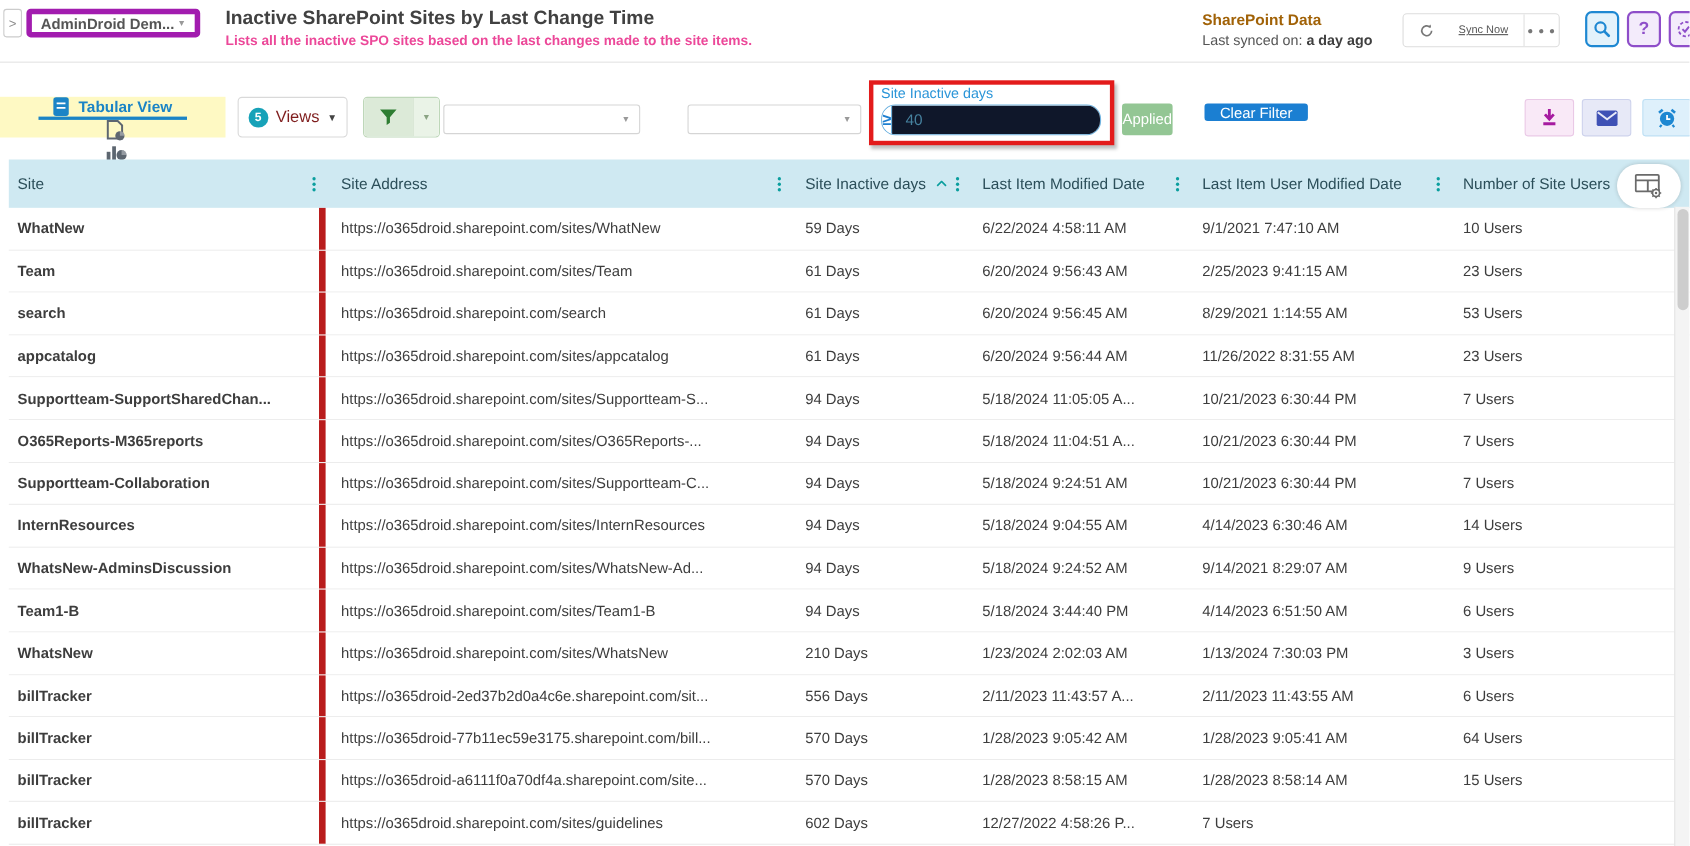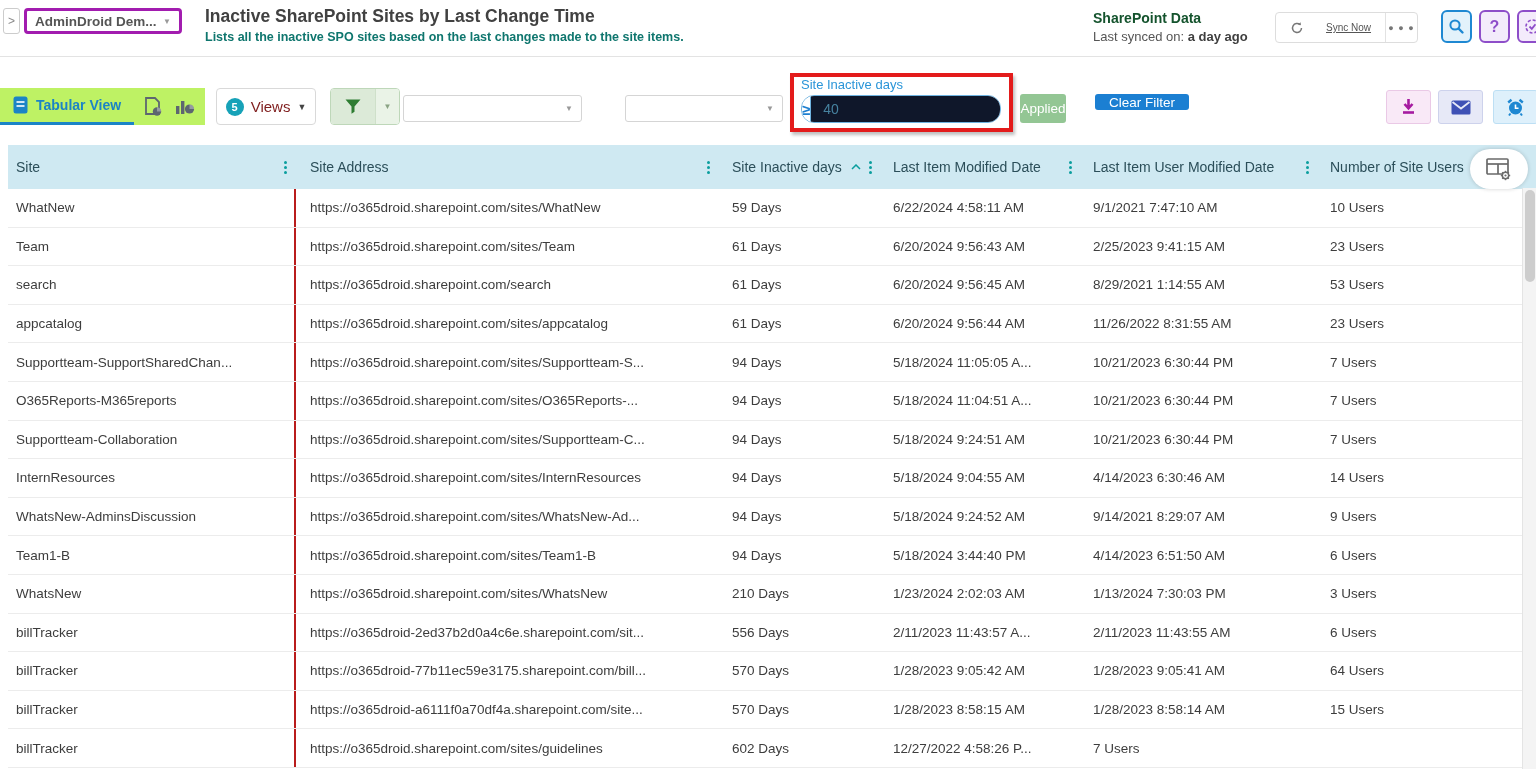--- a/index.html
+++ b/index.html
@@ -7,41 +7,41 @@
   body {
     position:relative; background:#fff;
     font-family:"Liberation Sans", sans-serif; color:#3d3d3d;
   }
   .abs { position:absolute; }
 
   
   .topbar { top:0; left:0; width:1536px; height:57px; background:#fff; border-bottom:1px solid #e3e3e3; }
   .back-btn { left:3px; top:8px; width:17px; height:26px; border:1px solid #ccc; border-radius:3px;
     display:flex; align-items:center; justify-content:center; color:#8a8a8a; font-size:12px; background:#fff; cursor:pointer; }
-  .org-dd { left:24px; top:8px; width:158px; height:26px; border:3px solid #a21caf; border-radius:4px; background:#fff;
+  .org-dd { left:24px; top:8px; width:158px; height:26px; border:5px solid #a21caf; border-radius:4px; background:#fff;
     display:flex; align-items:center; padding:0 8px; cursor:pointer; }
   .org-dd .org-label { font-size:13.5px; color:#555; font-weight:bold; white-space:nowrap; overflow:hidden; }
   .org-dd .caret { margin-left:auto; font-size:8px; color:#999; }
   .page-title { left:205px; top:6px; font-size:17.5px; font-weight:bold; color:#414141; }
-  .page-subtitle { left:205px; top:30px; font-size:12.5px; color:#0f766e; font-weight:bold; }
+  .page-subtitle { left:205px; top:30px; font-size:12.5px; color:#ec4899; font-weight:bold; }
   .sp-data { left:1093px; top:8px; line-height:1.45; }
-  .sp-data .l1 { font-size:14px; font-weight:bold; color:#14532d; }
+  .sp-data .l1 { font-size:14px; font-weight:bold; color:#a16207; }
   .sp-data .l2 { font-size:13px; color:#555; }
   .sp-data .l2 b { color:#3f3f3f; }
   .sync-group { left:1275px; top:12px; height:31px; border:1px solid #ddd; border-radius:4px; display:flex; background:#fff; }
   .sync-main { display:flex; align-items:center; gap:22px; padding:0 14px; font-size:10px; color:#555; cursor:pointer;text-decoration:underline; }
   .sync-more { width:32px; border-left:1px solid #e2e2e2; display:flex; align-items:center; justify-content:center;
     color:#777; font-size:9px; letter-spacing:1px; cursor:pointer; }
   .sq-btn { top:10px; width:31px; height:33px; border-radius:6px; display:flex; align-items:center; justify-content:center; cursor:pointer; }
   .btn-search { left:1441px; border:2px solid #1e88d2; background:#e3f2fb; }
   .btn-help { left:1479px; border:2px solid #8e4ec9; background:#f3ebfb; color:#8e4ec9; font-size:16px; font-weight:bold; }
   .btn-extra { left:1517px; border:2px solid #8e4ec9; background:#f3ebfb; }
 
   
-  .tabstrip { left:0; top:88px; width:205px; height:37px; background:#bef264; display:flex; align-items:center; }
+  .tabstrip { left:0; top:88px; width:205px; height:37px; background:#fef9c3; display:flex; align-items:center;flex-direction:column; }
   .tab-active { height:37px; display:flex; align-items:center; gap:8px; padding:0 13px;
     border-bottom:3px solid #1b84c6; color:#1b84c6; font-size:14px; font-weight:bold; cursor:pointer; }
   .strip-icon { width:26px; height:37px; display:flex; align-items:center; justify-content:center; cursor:pointer; margin-left:6px; }
   .views-btn { left:216px; top:88px; height:37px; width:100px; background:#fff; border:1px solid #d9d9d9; border-radius:4px;
     display:flex; align-items:center; justify-content:center; gap:7px; cursor:pointer; }
   .views-badge { width:18px; height:18px; border-radius:50%; background:#17a2b8; color:#fff; font-size:11px; font-weight:bold;
     display:flex; align-items:center; justify-content:center; }
   .views-label { font-size:15px; color:#7f1d1d; }
   .views-caret { font-size:9px; color:#444; }
   .filter-btn { left:330px; top:88px; height:37px; display:flex; border:1px solid #bed7b9; border-radius:4px; overflow:hidden; }
@@ -83,21 +83,21 @@
   .dots i { width:3px; height:3px; border-radius:50%; background:#0a9e9e; display:block; }
   .c1 { width:288px; padding-left:8px; }
   .c2 { width:423px; padding-left:14px; }
   .c3 { width:162px; padding-left:13px; }
   .c4 { width:200px; padding-left:12px; }
   .c5 { width:237px; padding-left:12px; }
   .c6 { flex:1; padding-left:12px; }
   .tbody { }
   .tr { display:flex; height:38.6px; border-bottom:1px solid #ececec; background:#fff; }
   .td { display:flex; align-items:center; font-size:13.5px; color:#3d3d3d; white-space:nowrap; overflow:hidden; }
-  .tr .c1 { border-right:2px solid #b91c1c; }
+  .tr .c1 { border-right:6px solid #b91c1c;font-weight:bold; }
 
   .colcfg-btn { right:8px; top:149px; width:58px; height:40px; background:#fff; border-radius:20px;
     box-shadow:0 0 4px rgba(0,0,0,0.18); display:flex; align-items:center; justify-content:center; cursor:pointer; z-index:4; }
 
   .vscroll { right:0; top:188px; bottom:0; width:14px; background:#f4f4f4; border-left:1px solid #e4e4e4; z-index:3; }
   .vthumb { position:absolute; top:2px; left:2px; width:10px; height:92px; background:#cdcdcd; border-radius:5px; cursor:grab; }
 </style>
 </head>
 <body>
 

